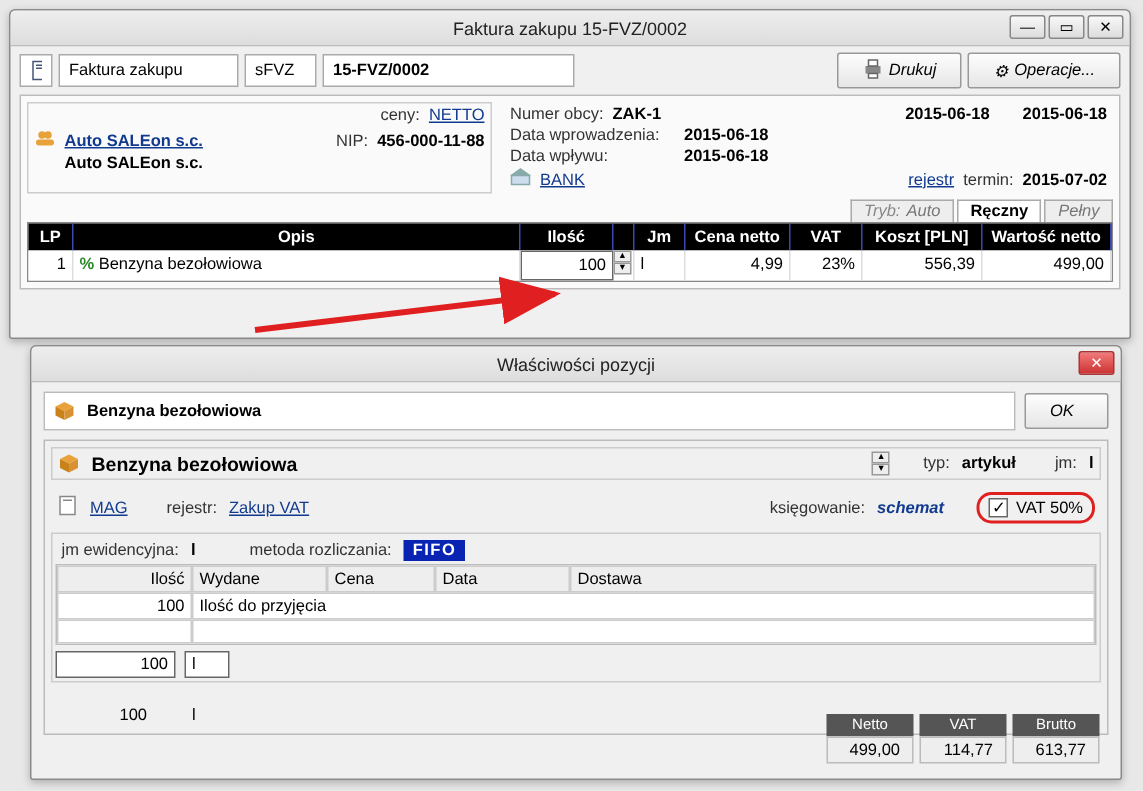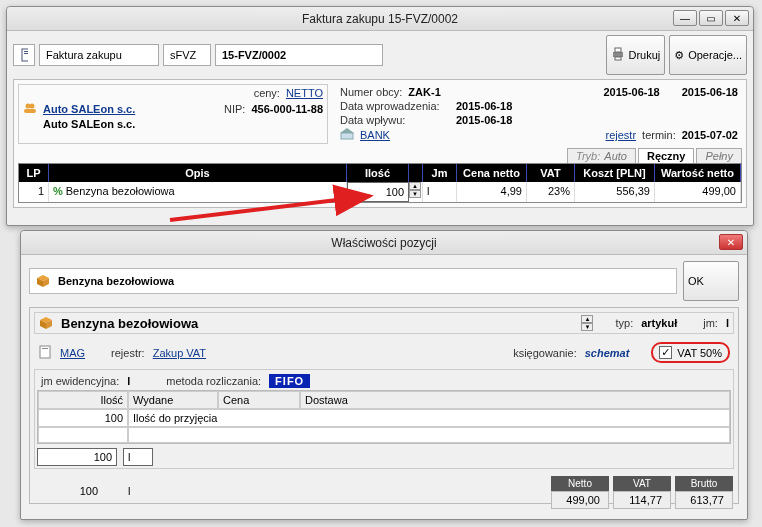--- a/index.html
+++ b/index.html
@@ -14,21 +14,21 @@
   .win-ctrls { position:absolute; right:4px; top:3px; display:flex; gap:2px; }
   .win-btn { width:24px; height:16px; border:1px solid #888; background:linear-gradient(#f8f8f8,#dcdcdc); border-radius:2px; display:flex; align-items:center; justify-content:center; font-size:10px; cursor:pointer;}
   .win-btn.close { background: linear-gradient(#f27a7a,#c33); color: #fff; border-color:#a33;}
 
   .content { padding: 4px 6px; }
   .toolbar-row { display:flex; gap:4px; align-items:center; margin-bottom:4px;}
   .tb-box { border:1px solid #aaa; background:#fff; padding:3px 6px; height:22px; display:flex; align-items:center; }
   .tb-icon { width:22px; justify-content:center; }
   .tb-input { flex:0 0 auto; }
   .spacer { flex:1; }
-  .btn { border:1px solid #999; background:linear-gradient(#fdfdfd,#e6e6e6); padding:3px 4px; height:40px; display:flex; align-items:center; gap:4px; cursor:pointer; border-radius:2px;}
+  .btn { border:1px solid #999; background:linear-gradient(#fdfdfd,#e6e6e6); padding:3px 16px; height:24px; display:flex; align-items:center; gap:4px; cursor:pointer; border-radius:2px;font-style:italic;}
   .btn svg, .btn .glyph { width:14px; height:14px; }
 
   .main-body { border:1px solid #bbb; background:#fafafa; padding:4px; position:relative;}
   .tabs { display:flex; gap:10px; align-items:baseline; margin-bottom:4px;}
   .tab { text-decoration:underline; color:#113a8f; cursor:pointer; }
   .tab.active { font-weight:bold; text-decoration:underline; color:#000;}
   .lbl { color:#333; }
   .val { color:#000; font-weight:bold; }
   .link { color:#113a8f; text-decoration:underline; cursor:pointer;}
 
@@ -60,21 +60,21 @@
   .props-content { padding:6px 8px; display:flex; flex-direction:column; gap:6px; }
   .box { border:1px solid #bbb; background:#fff; padding:4px 6px; display:flex; align-items:center; gap:8px;}
   .ok-btn { width:56px; text-align:center;}
   .cube-icon{ width:14px; height:14px; display:inline-block; }
   .row-line { display:flex; align-items:center; gap:8px; padding:2px 4px; }
   .bluebold { color:#113a8f; font-weight:bold; }
   .fifo-badge { background:#0923b3; color:#fff; font-weight:bold; padding:1px 6px; font-size:11px; letter-spacing:1px;}
   .inner-grid { border:1px solid #bbb; }
   .inner-grid .ghead { display:flex; background:#eee; }
   .inner-grid .ghead .gc, .inner-grid .gr .gc { border:1px solid #ccc; padding:2px 4px;}
-  .gc1{width:90px;text-align:right;} .gc2{width:90px;} .gc3{width:82px;} .gc4{width:90px;} .gc5{flex:1;}
+  .gc1{width:90px;text-align:right;} .gc2{width:90px;} .gc3{width:72px;} .gc4{width:90px;} .gc5{flex:1;}
   .inner-grid .gr { display:flex; background:#fff; }
   .footer-line { display:flex; gap:6px; align-items:center;}
   .footer-input { border:1px solid #666; background:#fff; padding:2px 4px; width:80px; text-align:right;}
   .footer-input.sm { width:30px; text-align:left;}
   .totals { position:absolute; right:14px; bottom:10px; display:flex; gap:4px;}
   .total-col { text-align:right;}
   .total-head { background:#555; color:#fff; padding:2px 8px; font-size:10px; min-width:58px; text-align:center;}
   .total-val { background:#eee; border:1px solid #bbb; padding:2px 8px;}
 
   .highlight-box { border:2px solid #e02020; border-radius:10px; padding:2px 6px; display:flex; align-items:center; gap:5px;}
@@ -313,20 +313,21 @@
           <span class="val">l</span>
           <span style="width:20px"></span>
           <span class="lbl">metoda rozliczania:</span>
           <span class="fifo-badge">FIFO</span>
         </div>
         <div class="inner-grid">
           <div class="ghead">
             <div class="gc gc1">Ilość</div>
             <div class="gc gc2">Wydane</div>
             <div class="gc gc3">Cena</div>
+            <div class="gc gc4">Data</div>
             <div class="gc gc5">Dostawa</div>
           </div>
           <div class="gr">
             <div class="gc gc1">100</div>
             <div class="gc" style="flex:1">Ilość do przyjęcia</div>
           </div>
           <div class="gr">
               <div class="gc gc1" style="height:16px"></div>
               <div class="gc" style="flex:1;height:16px"></div>
             </div>

